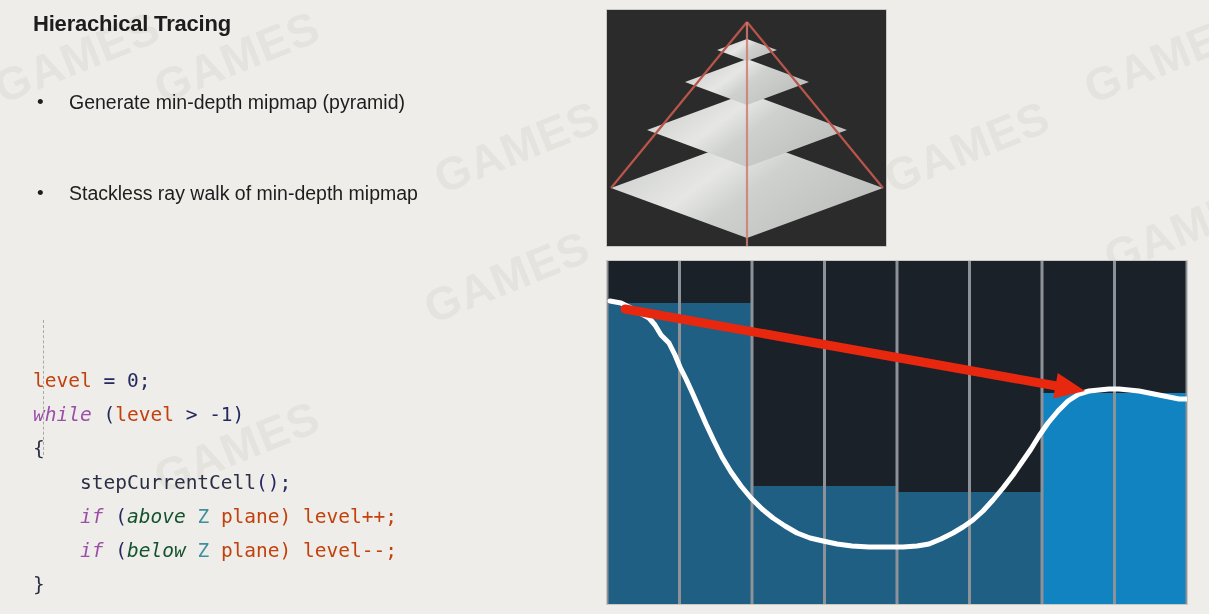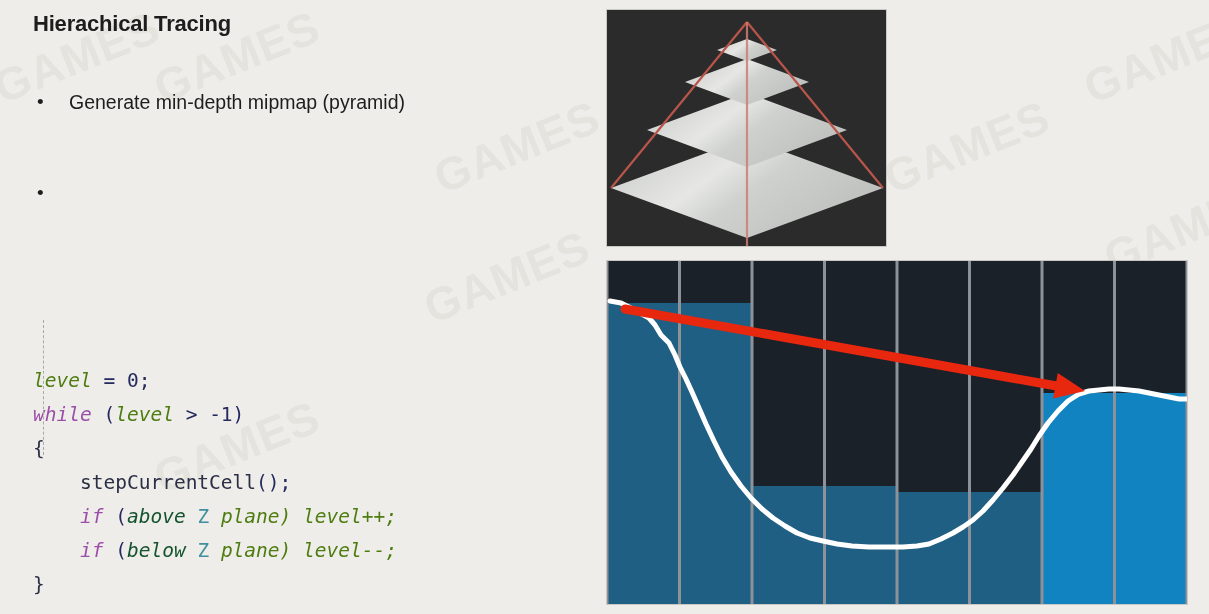--- a/index.html
+++ b/index.html
@@ -47,21 +47,21 @@
   
   .code {
     position:absolute; left:33px; top:296px;
     font-family:"DejaVu Sans Mono", monospace;
     font-size:19.5px;
     line-height:34px;
     white-space:pre;
     z-index:3;
   }
   .code .ln { position:relative; height:34px; }
-  .c-var  { color:#4d7c0f;font-style:italic; }
+  .c-var  { color:#c2410c; }
   .c-kw   { color:#9b4fa8;font-style:italic; }
   .c-op   { color:#252a5e; }
   .c-num  { color:#252a5e; }
   .c-fn   { color:#2b2f45;margin-top:41px; }
   .c-ital { color:#14532d; font-style:italic; }
   .c-type { color:#3f8f9c; }
   .c-brace{ color:#2b2f45; }
 
   .indent-guide {
     position:absolute;
@@ -109,20 +109,21 @@
 
 <div class="slide-title">Hierachical Tracing</div>
 
 <div class="bullets">
   <div class="bullet-row first">
     <span class="bullet-dot">•</span>
     <span class="bullet-text">Generate min-depth mipmap (pyramid)</span>
   </div>
   <div class="bullet-row">
     <span class="bullet-dot">•</span>
+    <span class="bullet-text">Stackless ray walk of min-depth mipmap</span>
   </div>
 </div>
 
 <div class="code" id="code-block">
   <div class="indent-guide"></div>
 <div class="ln"><span class="c-var">level</span><span class="c-op"> = </span><span class="c-num">0</span><span class="c-op">;</span></div><div class="ln"><span class="c-kw">while</span><span class="c-op"> (</span><span class="c-var">level</span><span class="c-op"> &gt; </span><span class="c-num">-1</span><span class="c-op">)</span></div><div class="ln"><span class="c-brace">{</span></div><div class="ln"><span class="c-op">    </span><span class="c-fn">stepCurrentCell</span><span class="c-op">();</span></div><div class="ln"><span class="c-op">    </span><span class="c-kw">if</span><span class="c-op"> (</span><span class="c-ital">above</span><span class="c-op"> </span><span class="c-type">Z</span><span class="c-var"> plane) </span><span class="c-var">level++;</span></div><div class="ln"><span class="c-op">    </span><span class="c-kw">if</span><span class="c-op"> (</span><span class="c-ital">below</span><span class="c-op"> </span><span class="c-type">Z</span><span class="c-var"> plane) </span><span class="c-var">level--;</span></div><div class="ln"><span class="c-brace">}</span></div></div>
 
 <div class="fig-pyramid">
   <svg viewBox="0 0 281 238" width="281" height="238">
     <defs>

